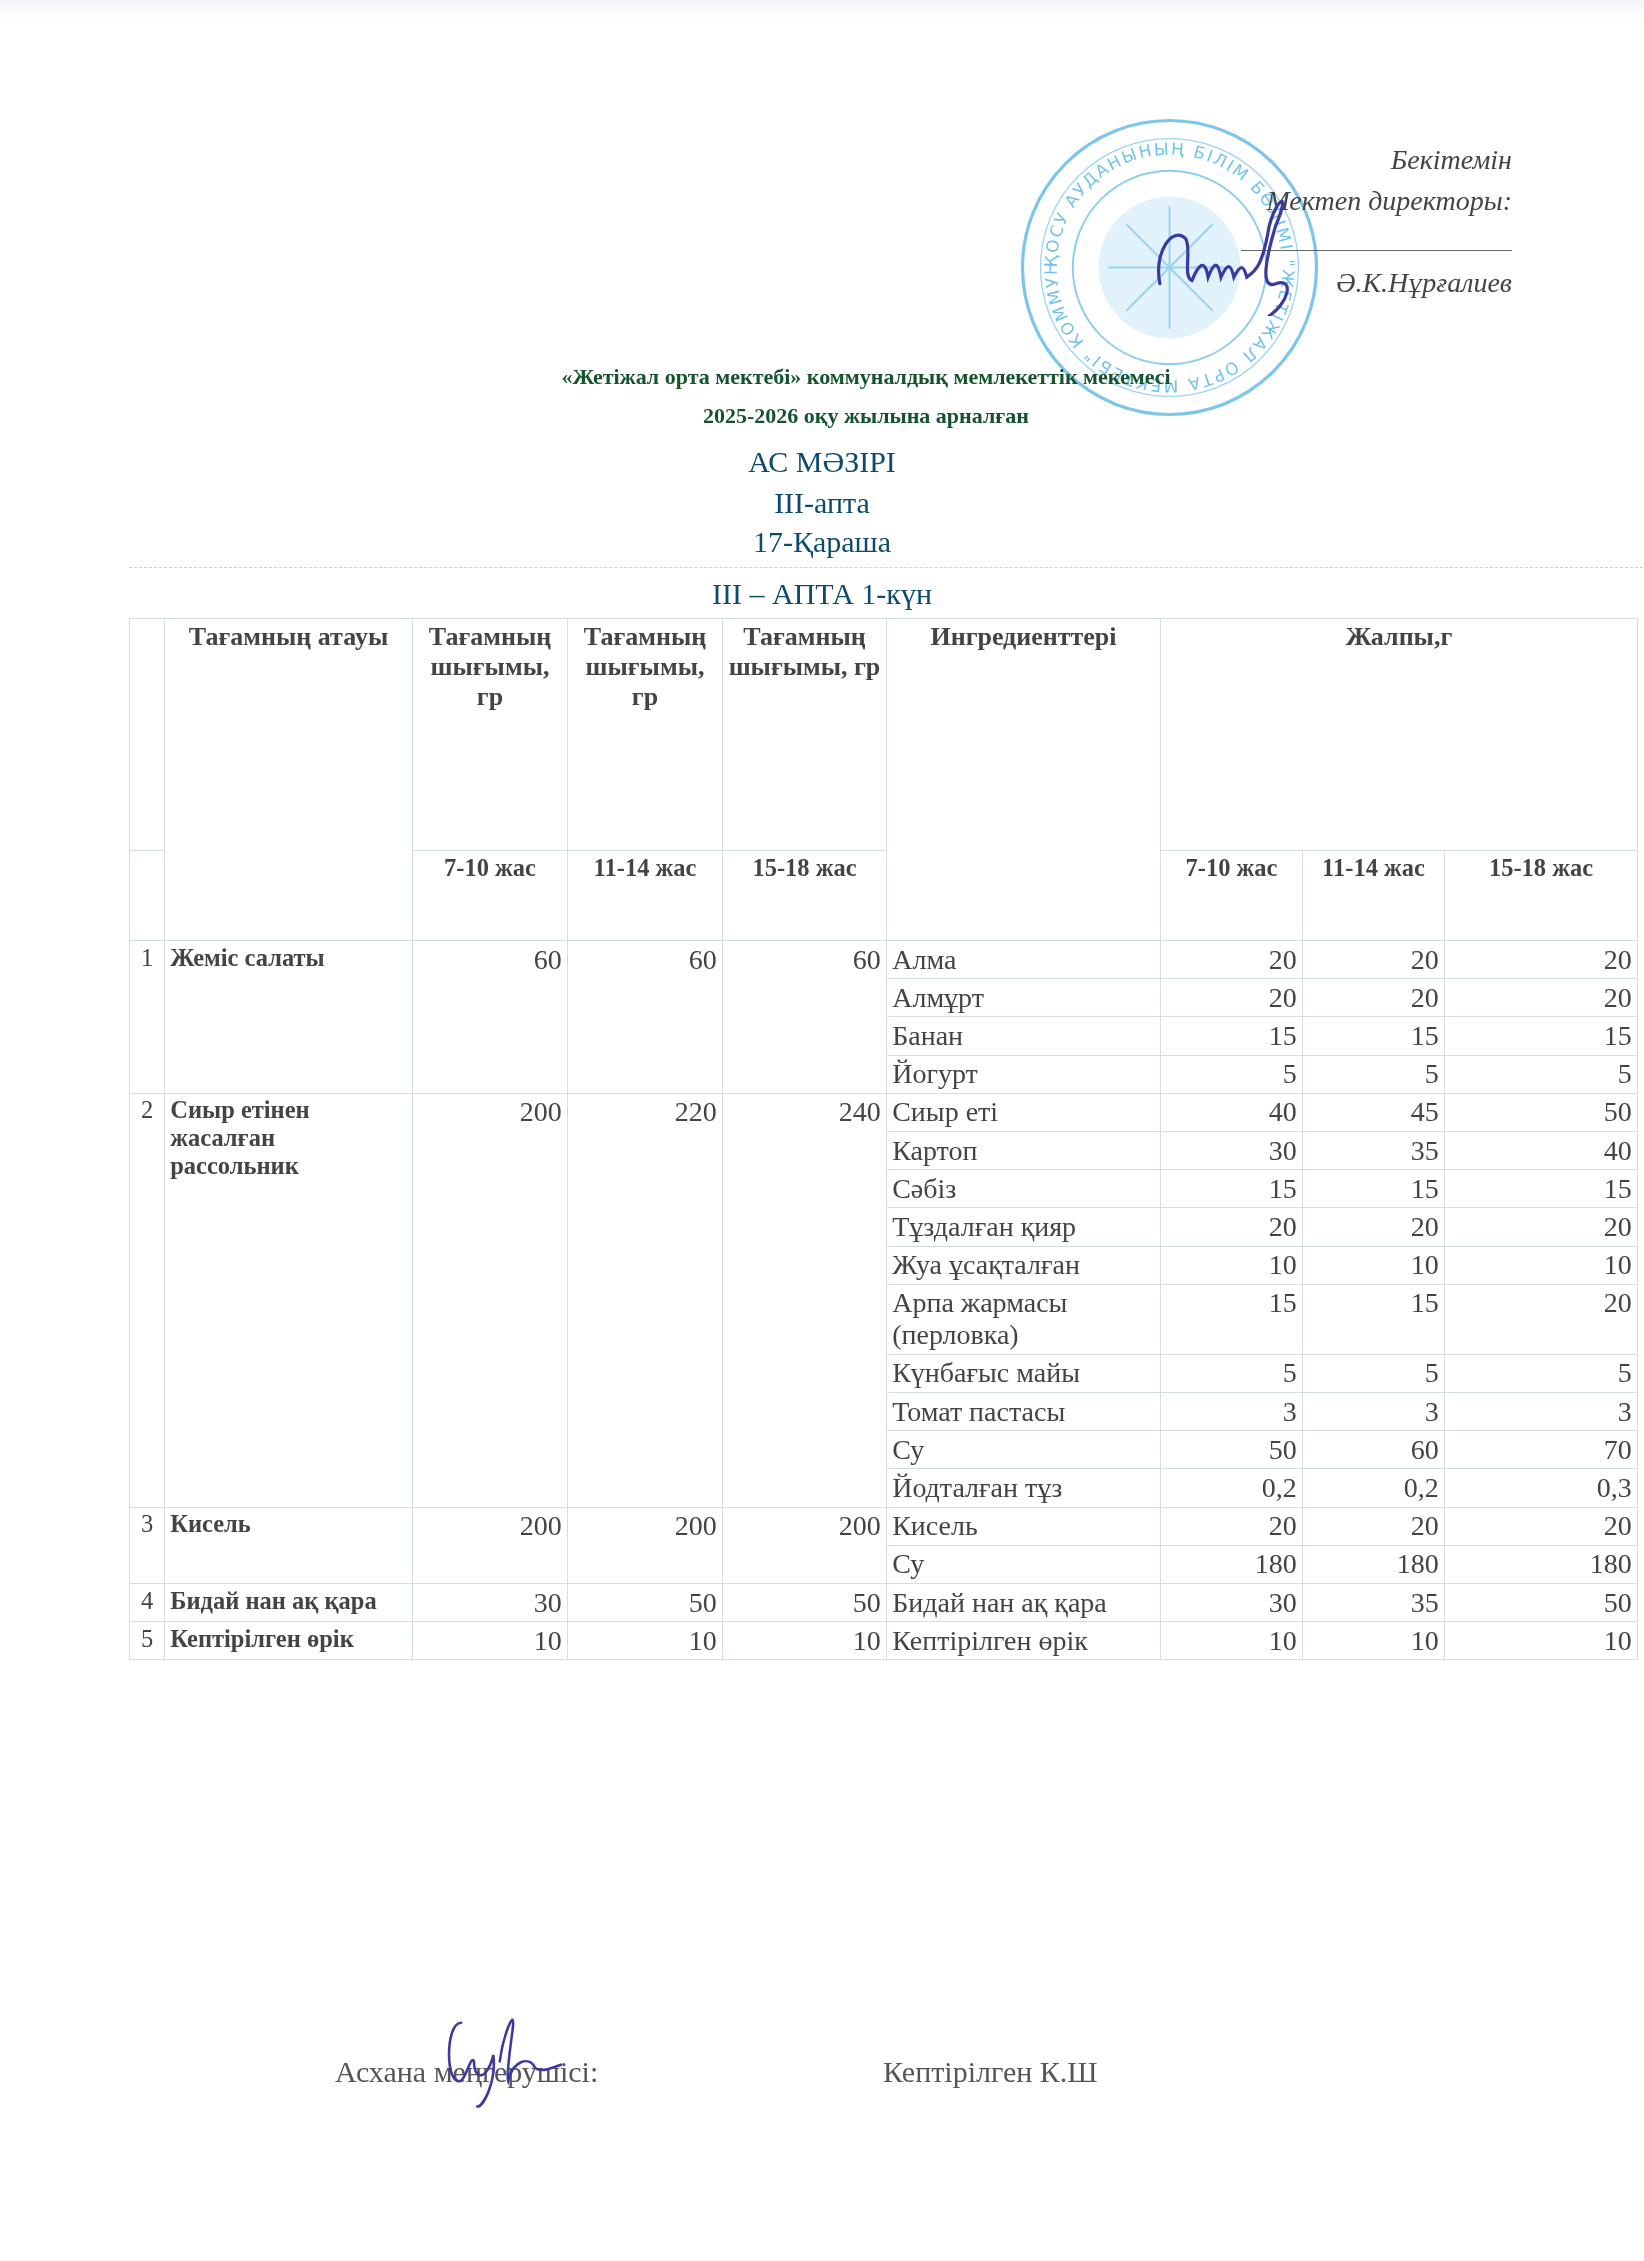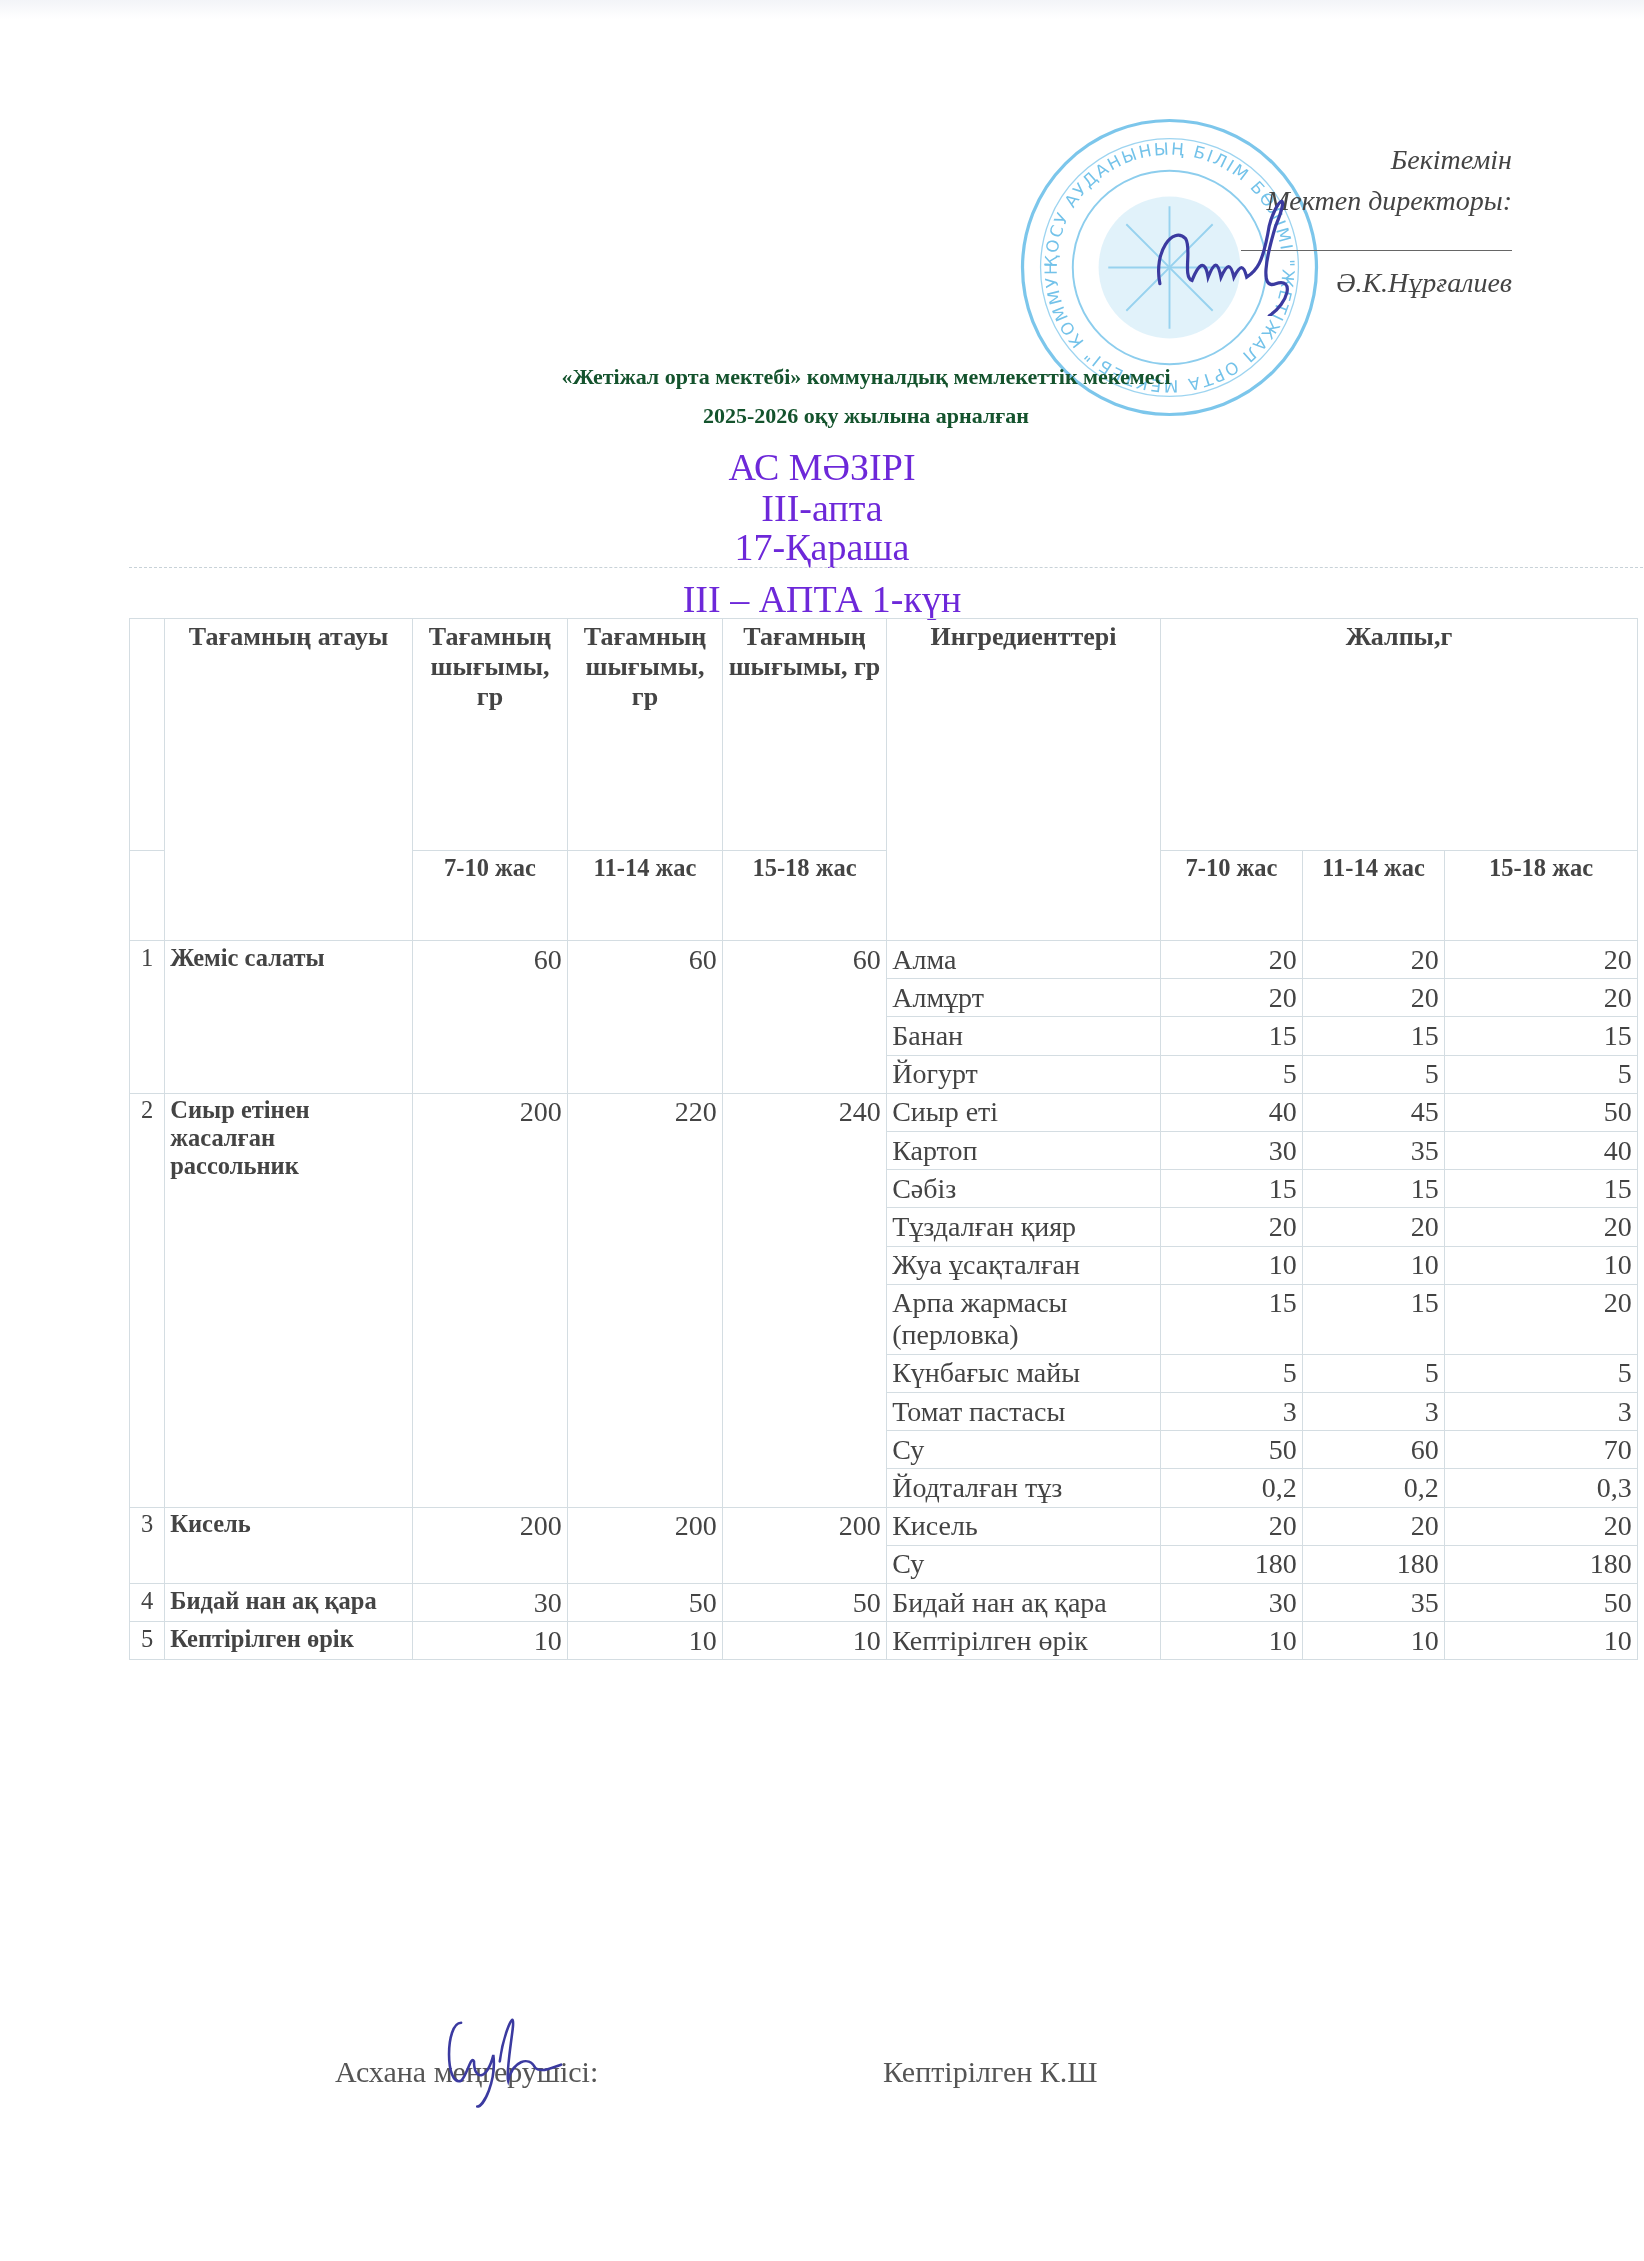--- a/index.html
+++ b/index.html
@@ -9,21 +9,21 @@
   }
   .scan-edge { position: absolute; left: 0; top: 0; width: 1644px; height: 19.3px;
     background: linear-gradient(#f3f4f8, #ffffff); }
   .approve { position: absolute; right: 132px; top: 139px; text-align: right;
     font-size: 28px; line-height: 41px; color: #444; font-style: italic; }
   .approve .sigline { display: inline-block; width: 271px; border-bottom: 1.9px solid #666; height: 6.4px; margin-top: 15.5px; }
   .stamp { position: absolute; left: 1018px; top: 116px; width: 303px; height: 303px; }
   .sig-director { position: absolute; left: 1147px; top: 187px; width: 193px; height: 129px; }
   .titles { position: absolute; left: 0; width: 1644px; text-align: center; }
   .t-bold { font-weight: bold; font-size: 22px; color: #14532d; padding-left: 44px; }
-  .t-norm { font-size: 38px; color: #6d28d9; }
+  .t-norm { font-size: 30px; color: #0c4a6e; }
   .title1 { top: 364px; } .title2 { top: 403px; } .title3 { top: 445px; }
   .title4 { top: 486px; } .title5 { top: 525px; } .title6 { top: 577px; }
   .hr-top { position: absolute; left: 129px; top: 567px; width: 1514px; border-top: 1.3px dashed #c8d2d8; }
   table.menu {
     position: absolute; left: 129px; top: 618px; width: 1507px;
     border-collapse: collapse; table-layout: fixed; border-radius: 11px;
   }
   table.menu td, table.menu th {
     border: 1.3px solid #d4dde2; padding: 2.6px 5.2px; vertical-align: top;
     font-size: 28px; color: #444; font-weight: normal;

